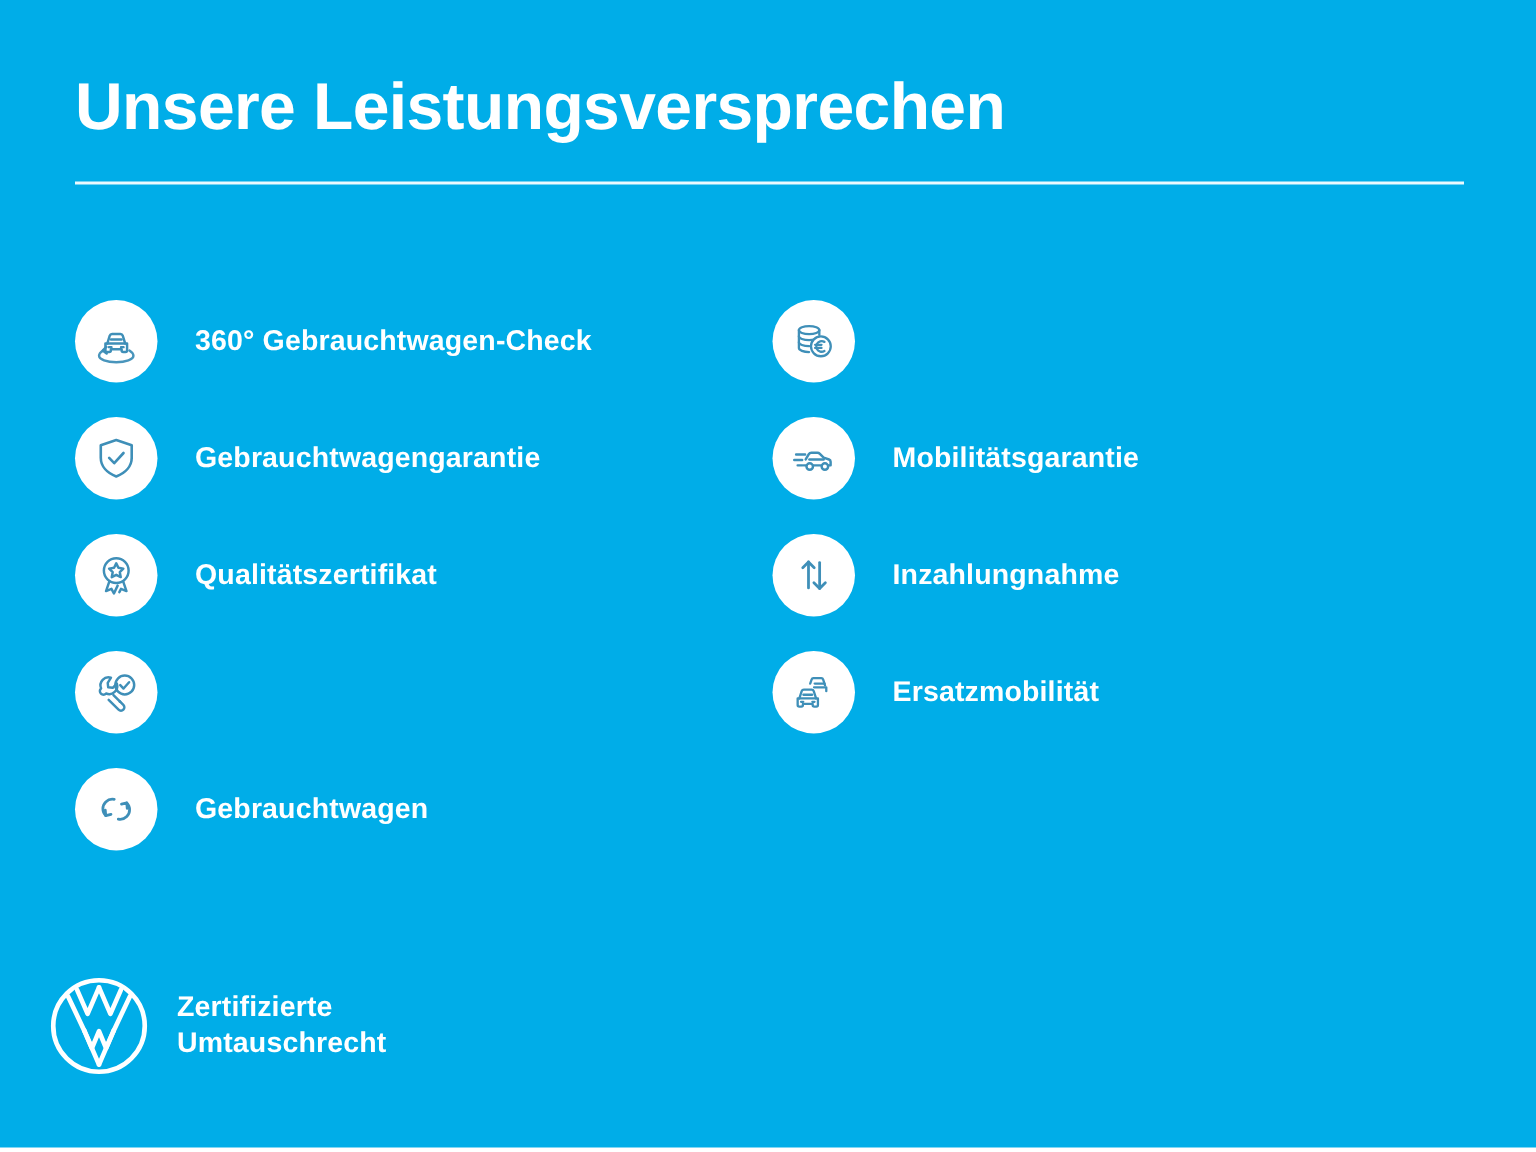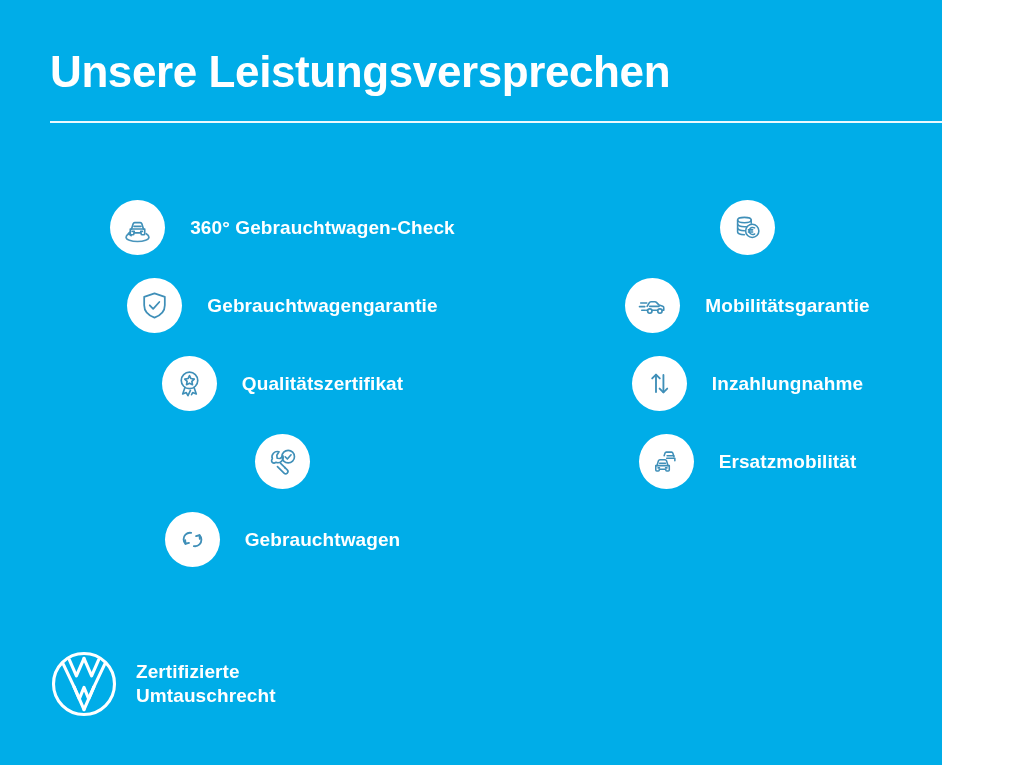--- a/index.html
+++ b/index.html
@@ -9,21 +9,21 @@
     width: 1024px;
     height: 768px;
     overflow: hidden;
   }
   body {
     font-family: "Liberation Sans", sans-serif;
     background: #ffffff;
   }
   #page {
     position: relative;
-    width: 942px;
+    width: 1024px;
     height: 768px;
     background: #00ade8;
     box-sizing: border-box;
   }
   #bottom-edge {
     position: absolute;
     left: 0;
     bottom: 0;
     width: 1024px;
     height: 3px;
@@ -61,21 +61,20 @@
     top: 200px;
     width: 930px;
     display: flex;
     gap: 0px;
   }
   .benefit-column {
     width: 465px;
     display: flex;
     flex-direction: column;
     gap: 23px;
-    align-items: center;
   }
   .benefit-item {
     display: flex;
     align-items: center;
     height: 55px;
   }
   .benefit-icon {
     flex: 0 0 auto;
     width: 55px;
     height: 55px;
@@ -95,21 +94,21 @@
     font-size: 19px;
     font-weight: bold;
     color: #ffffff;
     letter-spacing: 0.1px;
     white-space: nowrap;
   }
 
   
   #brand-lockup {
     position: absolute;
-    left: 50px;
+    left: 32px;
     top: 650px;
     display: flex;
     align-items: center;
   }
   #vw-logo {
     width: 68px;
     height: 68px;
     flex: 0 0 auto;
   }
   #brand-text {

